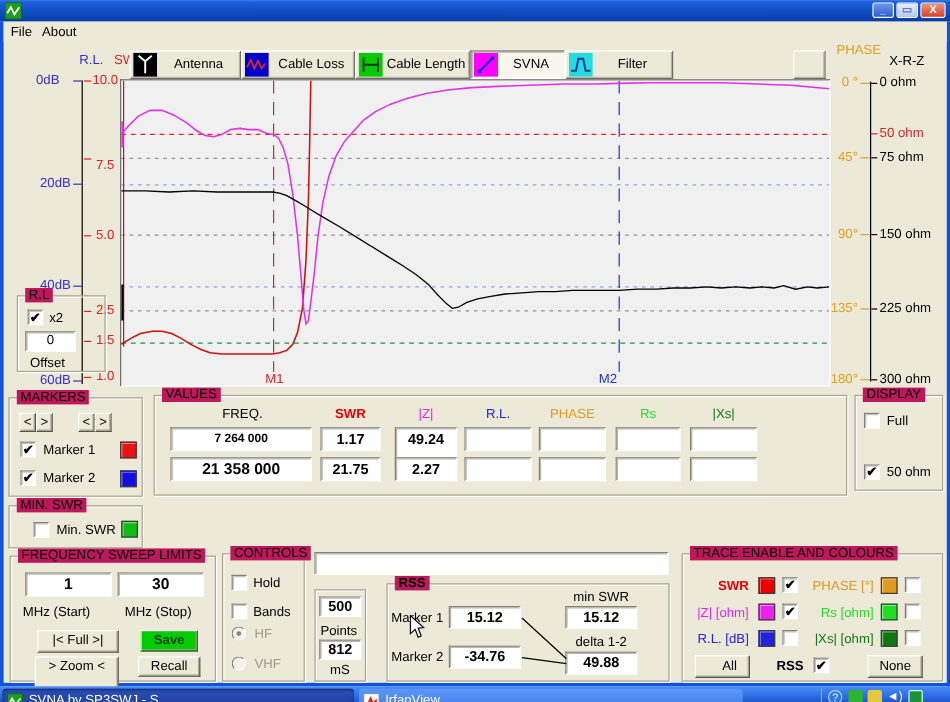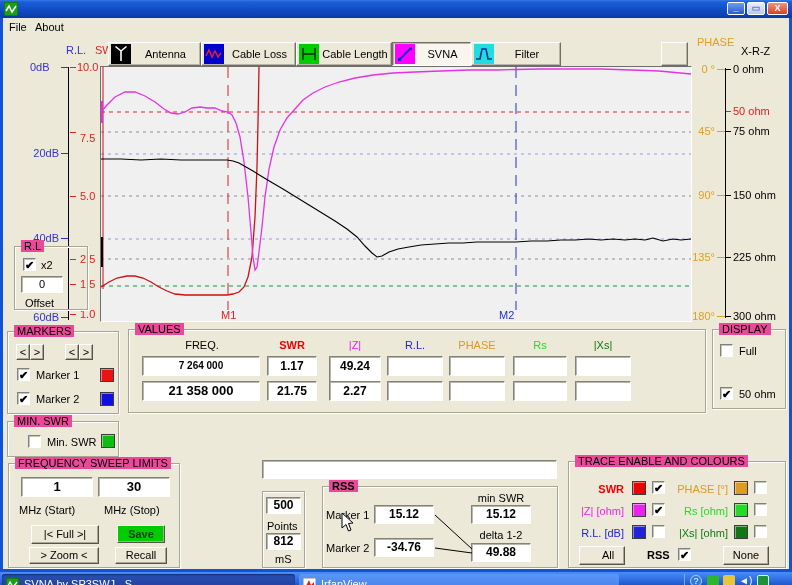--- a/index.html
+++ b/index.html
@@ -20,21 +20,21 @@
   .bottomborder{position:absolute;height:3px;background:#0f54d8;}
   .menubar{position:absolute;left:3px;top:18px;width:786px;height:17px;background:#ece9d8;}
   
   .tab{position:absolute;top:42px;height:24px;background:#ece9d8;display:flex;align-items:center;
        border:1px solid;border-color:#fff #716f64 #716f64 #fff;box-shadow:inset -1px -1px 0 #b8b5a8;}
   .tab.active{background:#f7f5ee;border-color:#716f64 #fff #fff #716f64;box-shadow:inset 1px 1px 0 #b8b5a8;}
   .tab .lbl{flex:1;text-align:center;font-size:11px;}
   .tab svg{margin-left:2px;}
   
   .group{position:absolute;border:1px solid #a9a593;box-shadow:inset 1px 1px 0 #fff,1px 1px 0 #fff;}
-  .gt{position:absolute;top:-7px;left:6px;background:#ec4899;padding:0 3px;font-size:11px;line-height:12px;white-space:nowrap;}
+  .gt{position:absolute;top:-7px;left:6px;background:#be185d;padding:0 3px;font-size:11px;line-height:12px;white-space:nowrap;}
   
   .btn{position:absolute;background:#ece9d8;border:1px solid;border-color:#fff #565449 #565449 #fff;
        box-shadow:inset -1px -1px 0 #aaa79a;text-align:center;font-size:11px;cursor:default;}
   .sunken{position:absolute;background:#fff;border:1px solid;border-color:#848277 #fff #fff #848277;
           box-shadow:inset 1px 1px 0 #b9b6ab;text-align:center;}
   .val{font-weight:bold;font-size:12px;line-height:17px;}
   .cb{position:absolute;width:13px;height:13px;background:#fff;border:1px solid;border-color:#808080 #fff #fff #808080;
       box-shadow:inset 1px 1px 0 #c7c4b8;font-size:11px;line-height:12px;text-align:center;font-weight:bold;}
   .radio{position:absolute;width:12px;height:12px;border-radius:50%;background:#f4f2e8;border:1px solid;
          border-color:#808080 #fff #fff #808080;}
@@ -266,24 +266,35 @@
   </div>
 
   <div class="group" style="left:8px;top:463px;width:172px;height:105px;">
     <span class="gt">FREQUENCY SWEEP LIMITS</span>
     <div class="sunken val" style="left:12px;top:13px;width:72px;height:20px;font-size:13px;line-height:18px;">1</div>
     <div class="sunken val" style="left:89px;top:13px;width:72px;height:20px;font-size:13px;line-height:18px;">30</div>
     <span class="t" style="left:10px;top:40px;">MHz  (Start)</span>
     <span class="t" style="left:95px;top:40px;">MHz  (Stop)</span>
     <div class="btn" style="left:22px;top:61px;width:68px;height:19px;line-height:17px;">|&lt; Full &gt;|</div>
     <div class="btn" style="left: 108px; top: 61px; width: 48px; height: 18px; line-height: 16px; color: rgb(6, 68, 6); font-weight: bold; background: rgb(0, 204, 0);">Save</div>
-    <div class="btn" style="left:20px;top:83px;width:70px;height:17px;line-height:15px;">&gt; Zoom &lt;</div>
+    <div class="btn" style="left:20px;top:83px;width:70px;height:27px;line-height:15px;">&gt; Zoom &lt;</div>
     <div class="btn" style="left:106px;top:83px;width:52px;height:17px;line-height:15px;">Recall</div>
   </div>
 
+  <div class="group" style="left:185px;top:461px;width:69px;height:107px;">
+    <span class="gt">CONTROLS</span>
+    <span class="cb" style="left:7px;top:17px;"></span>
+    <span class="t" style="left:25px;top:18px;">Hold</span>
+    <span class="cb" style="left:7px;top:41px;"></span>
+    <span class="t" style="left:25px;top:42px;">Bands</span>
+    <span class="radio on" style="left:7px;top:60px;"></span>
+    <span class="t disabled" style="left:26px;top:61px;">HF</span>
+    <span class="radio" style="left:7px;top:85px;"></span>
+    <span class="t disabled" style="left:26px;top:86px;">VHF</span>
+  </div>
 
   <div class="group" style="left:262px;top:491px;width:43px;height:77px;">
     <div class="sunken val" style="left:3px;top:5px;width:35px;height:17px;line-height:15px;">500</div>
     <span class="t" style="left:4px;top:28px;">Points</span>
     <div class="sunken val" style="left:3px;top:41px;width:35px;height:17px;line-height:15px;">812</div>
     <span class="t" style="left:12px;top:61px;">mS</span>
   </div>
 
   <div class="sunken" style="left:262px;top:460px;width:295px;height:19px;text-align:left;"></div>
 

